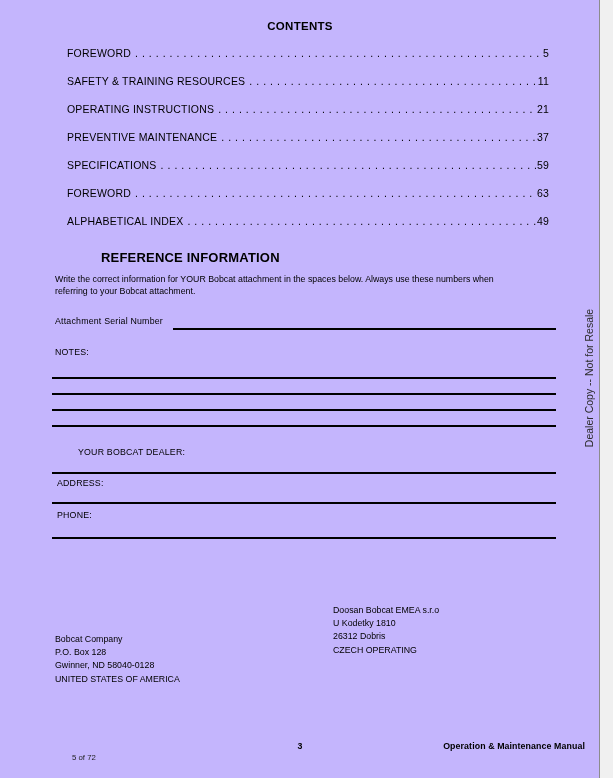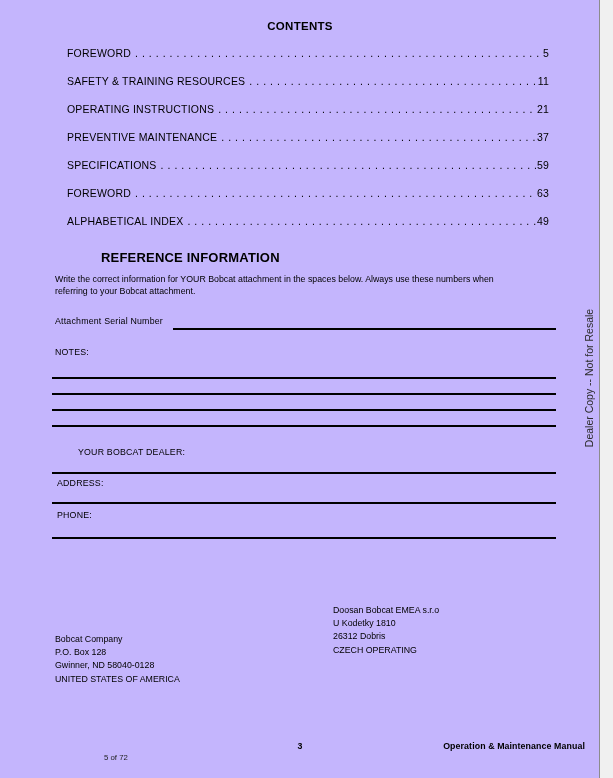--- a/index.html
+++ b/index.html
@@ -72,21 +72,21 @@
   .footer-page-num {
     position:absolute; left:0; top:741px; width:600px;
     text-align:center; font-weight:bold; font-size:8.8px;
   }
   .footer-manual {
     position:absolute; right:28px; top:741px;
     font-weight:bold; font-size:8.8px; letter-spacing:.1px;
   }
   .footer-sheet {
     position:absolute; left:72px; top:753px;
-    font-size:7.8px; color:#222;margin-left:32px;
+    font-size:7.8px; color:#222;
   }
 </style>
 </head>
 <body>
 
 <div class="page">
 
   <div class="scan-strip"></div>
   <div class="scan-edge"></div>
 

